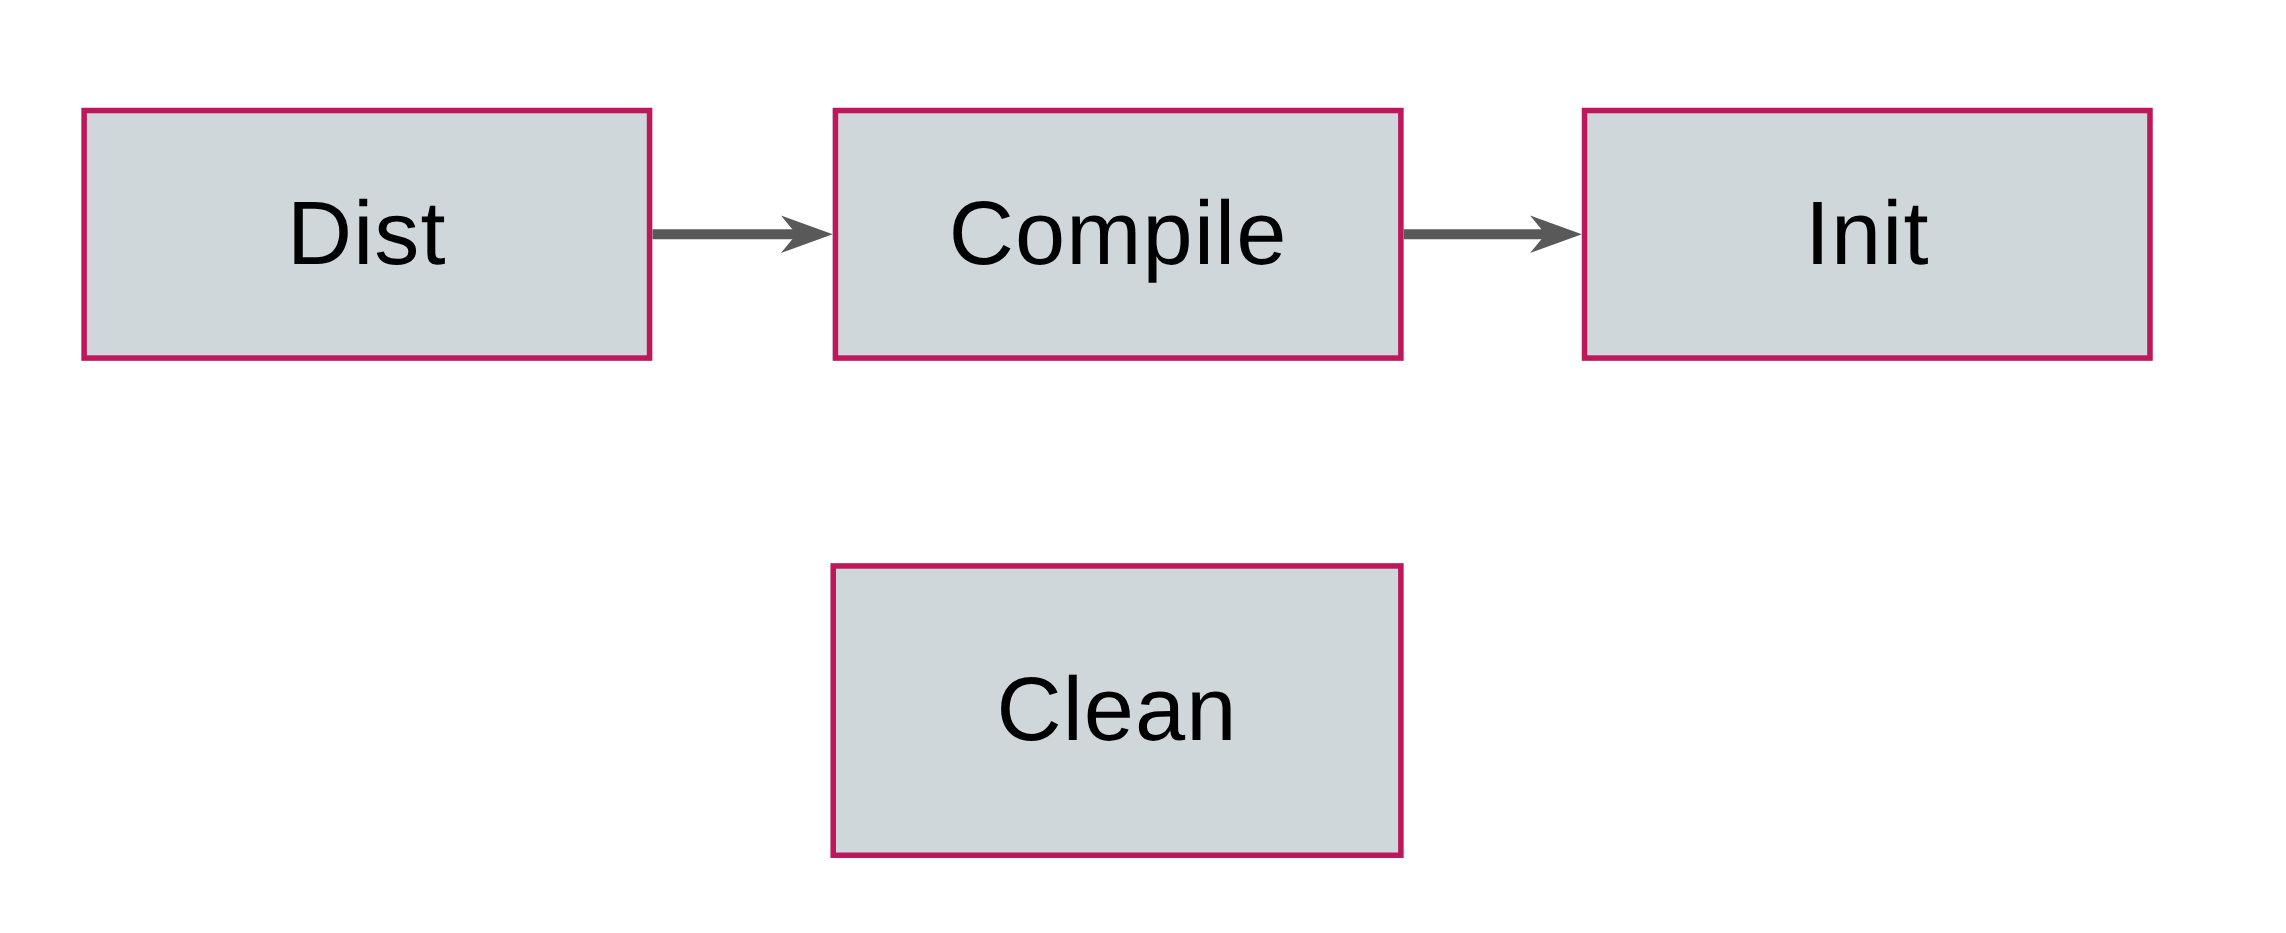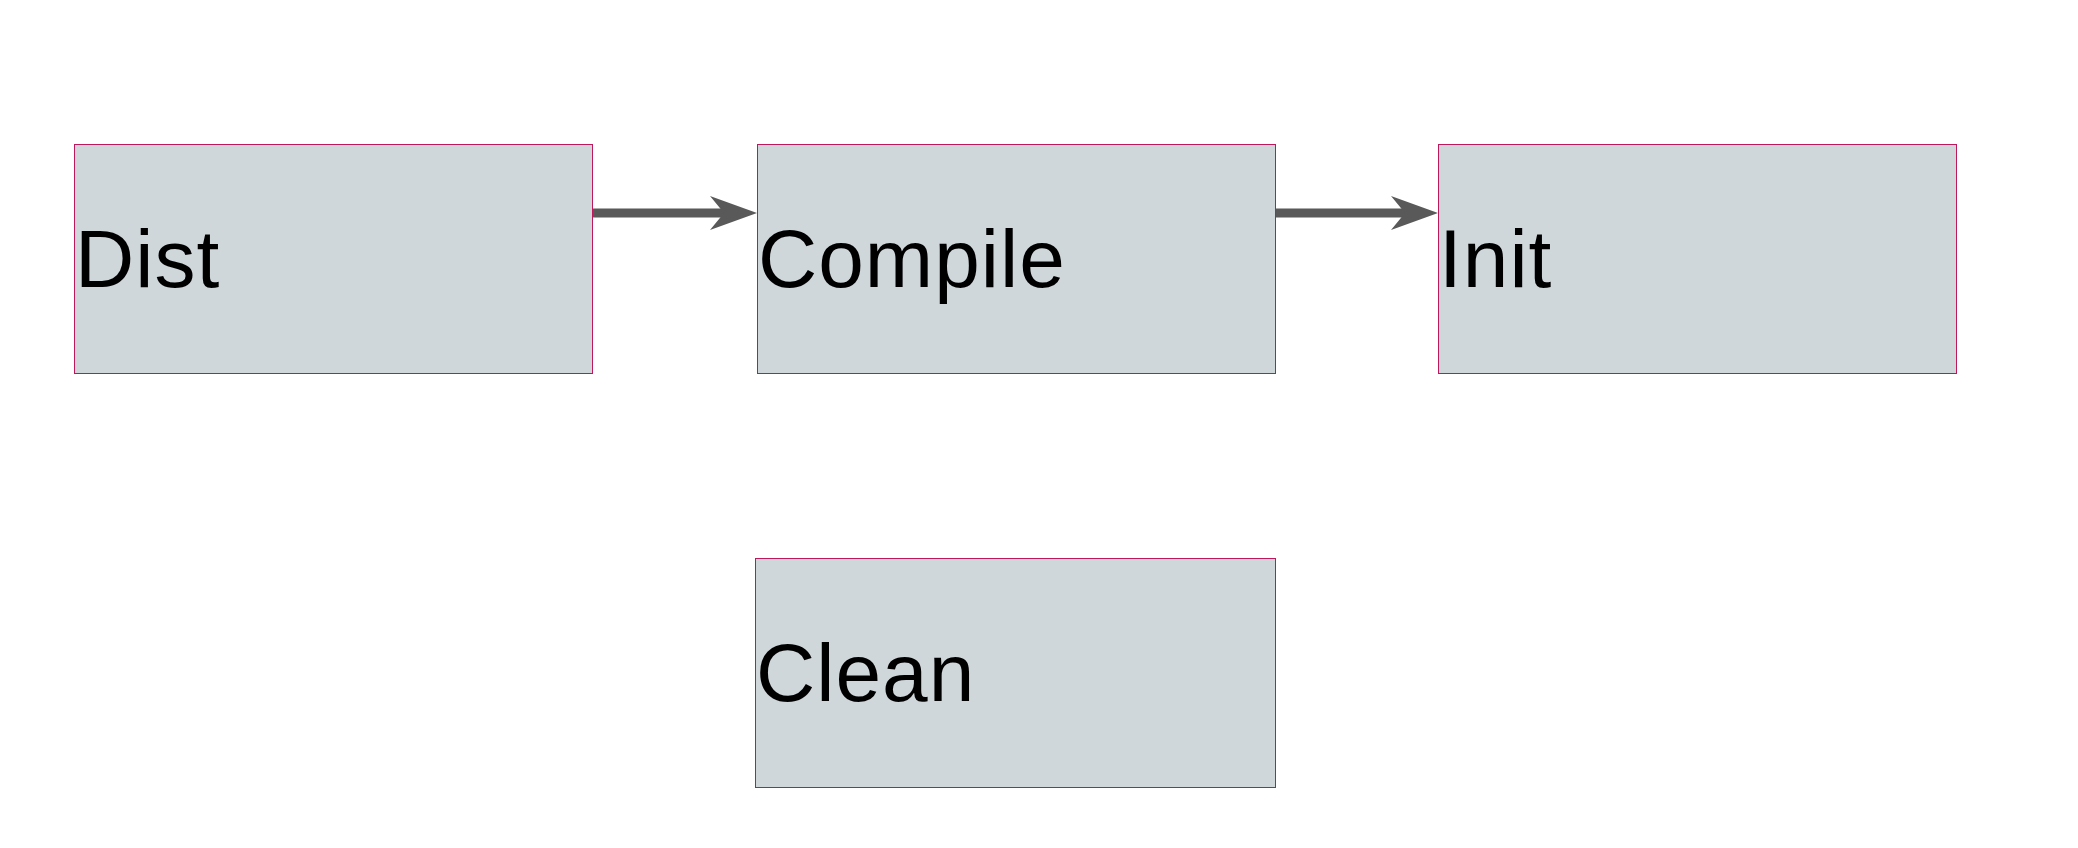--- a/index.html
+++ b/index.html
@@ -12,37 +12,36 @@
     width: 2078px;
     height: 848px;
     background: #ffffff;
     overflow: hidden;
     font-family: "Liberation Sans", sans-serif;
   }
   .node {
     position: absolute;
     box-sizing: border-box;
     background: #cfd7da;
-    border: 1px solid #be185d;
+    border: 5px solid #be185d;
     display: flex;
     align-items: center;
-    justify-content: flex-start;
-    margin-top: 46px;
+    justify-content: center;
   }
   .node-label {
     font-size: 82px;
     line-height: 1;
     color: #000000;
     letter-spacing: 1px;
     user-select: none;
   }
   .node-dist    { left: 74px;   top: 98px;  width: 519px; height: 230px; }
   .node-compile { left: 757px;  top: 98px;  width: 519px; height: 230px; }
   .node-init    { left: 1438px; top: 98px;  width: 519px; height: 230px; }
-  .node-clean   { left: 755px;  top: 512px; width: 521px; height: 230px; }
+  .node-clean   { left: 755px;  top: 512px; width: 521px; height: 268px; }
   .arrow {
     position: absolute;
     top: 189px;
     height: 48px;
   }
   .arrow-1 { left: 593px;  width: 164px; }
   .arrow-2 { left: 1276px; width: 162px; }
 </style>
 </head>
 <body>

